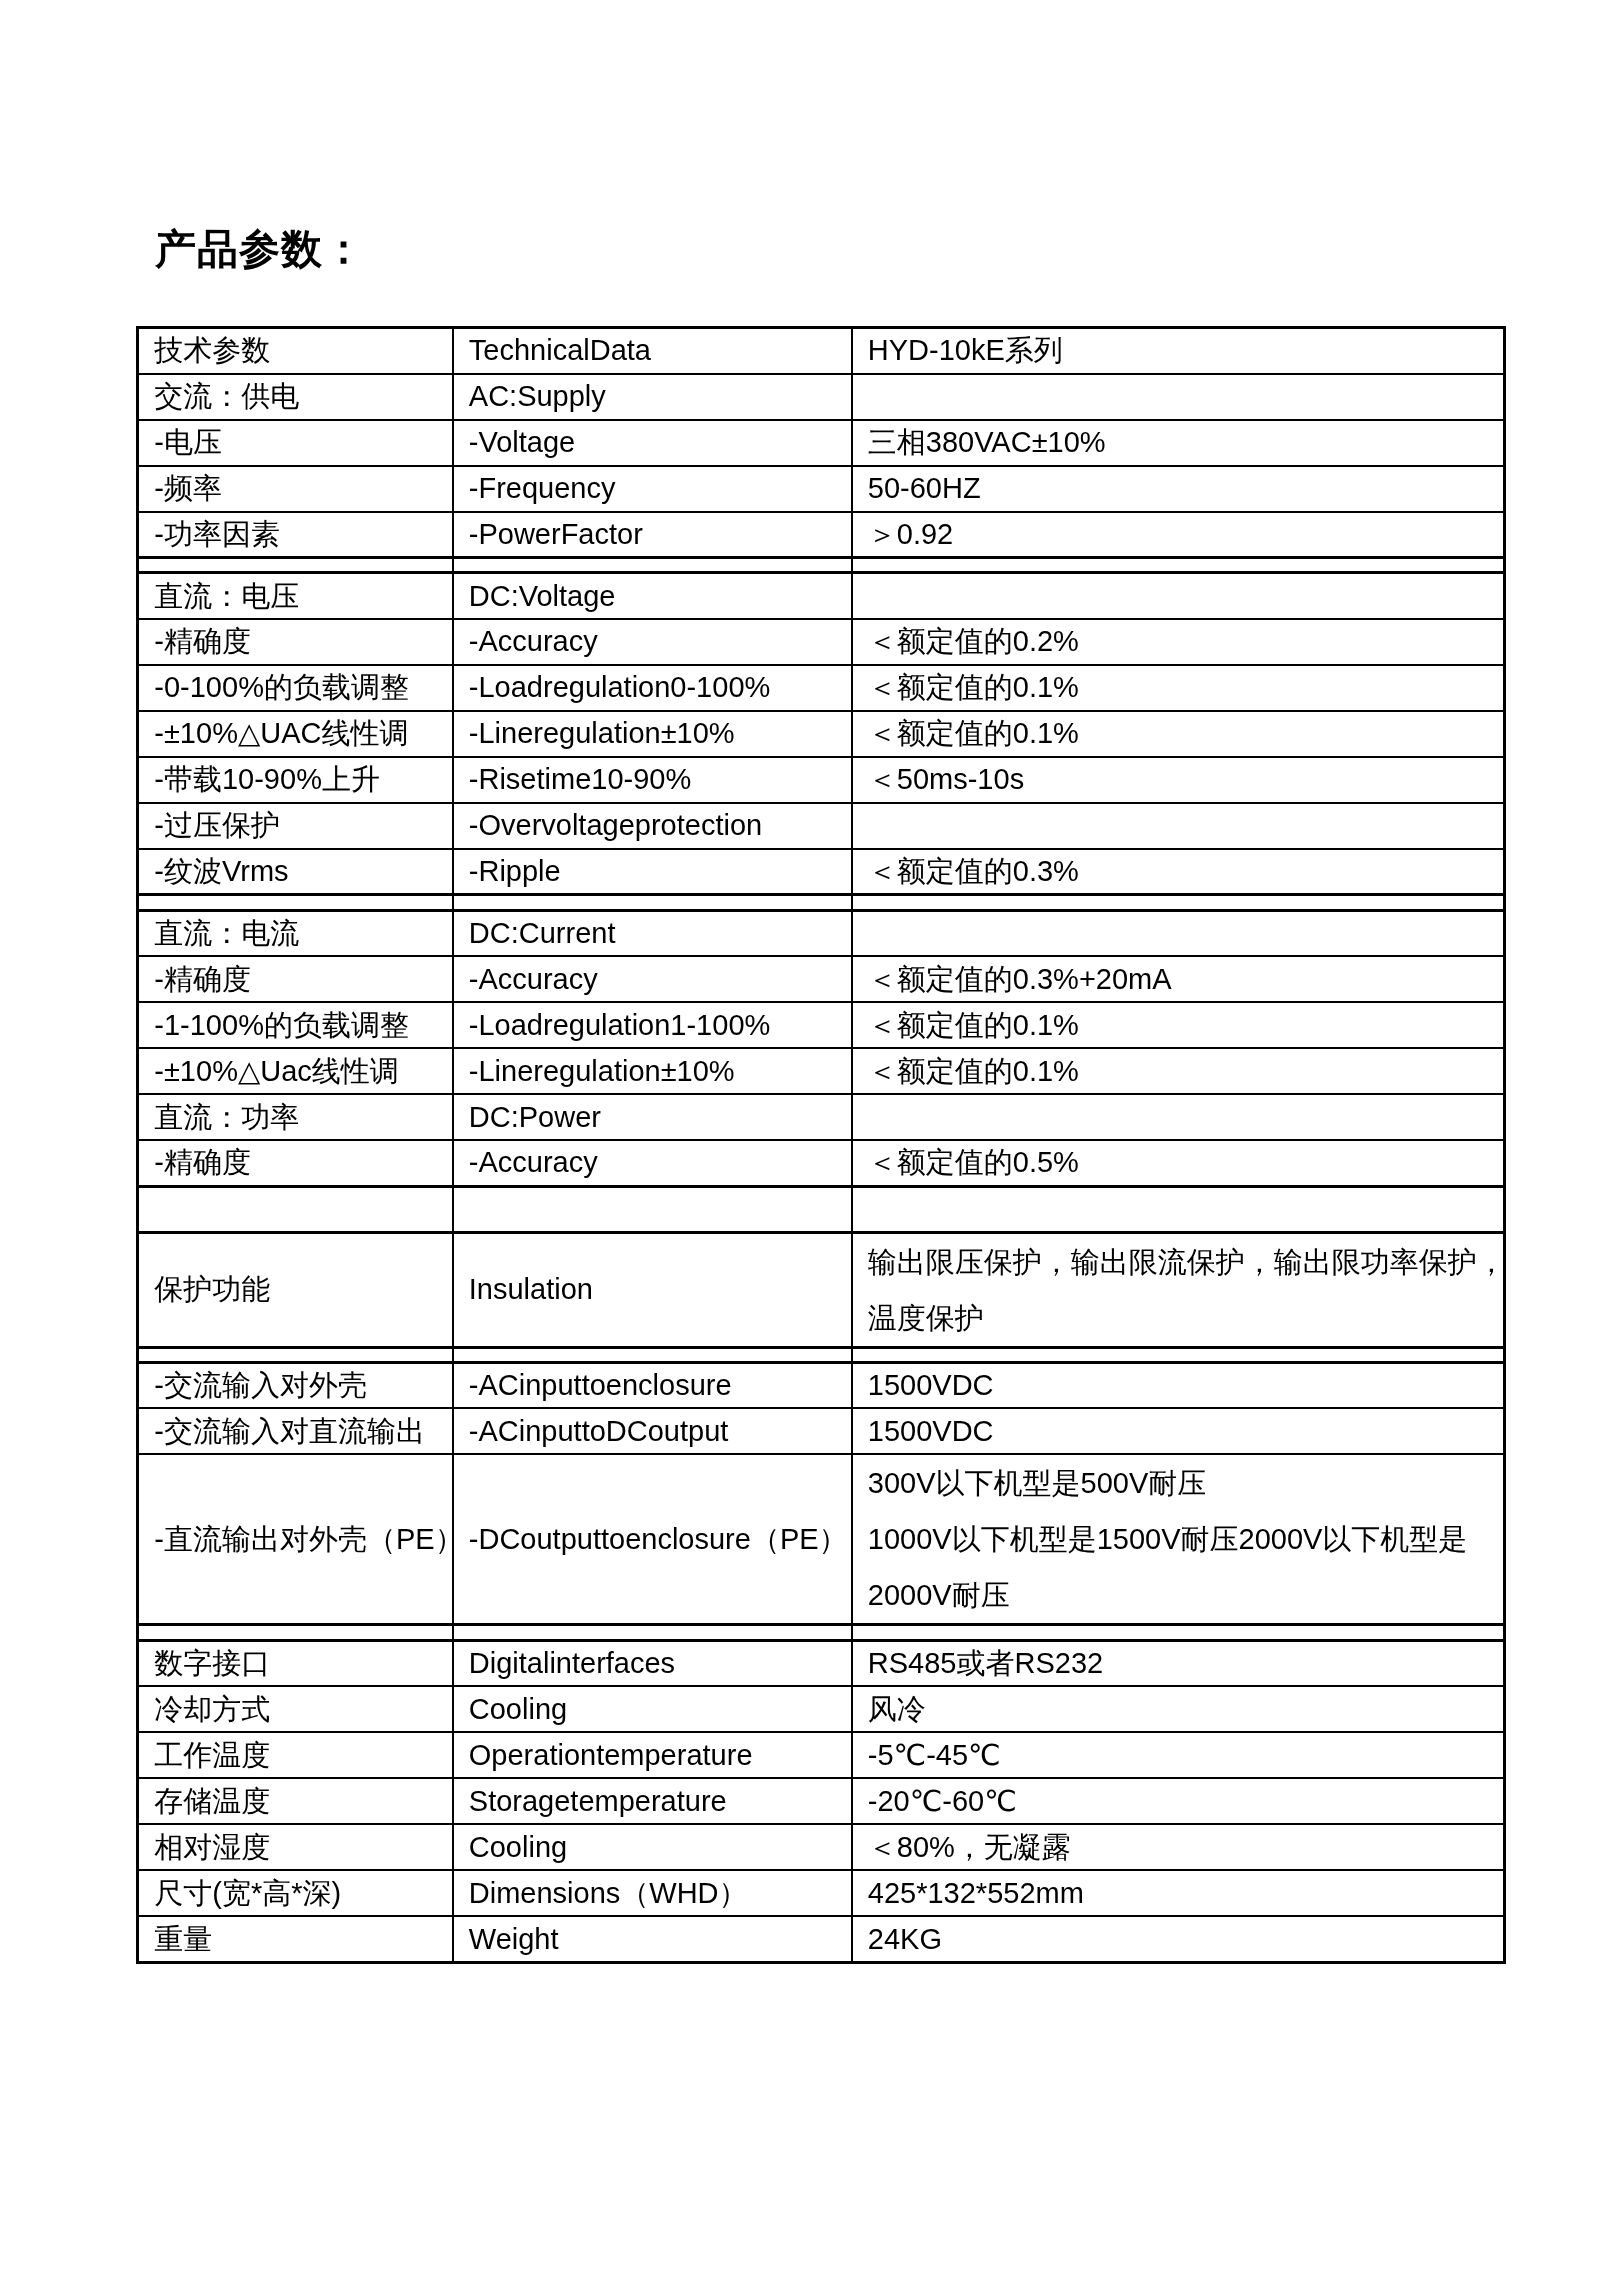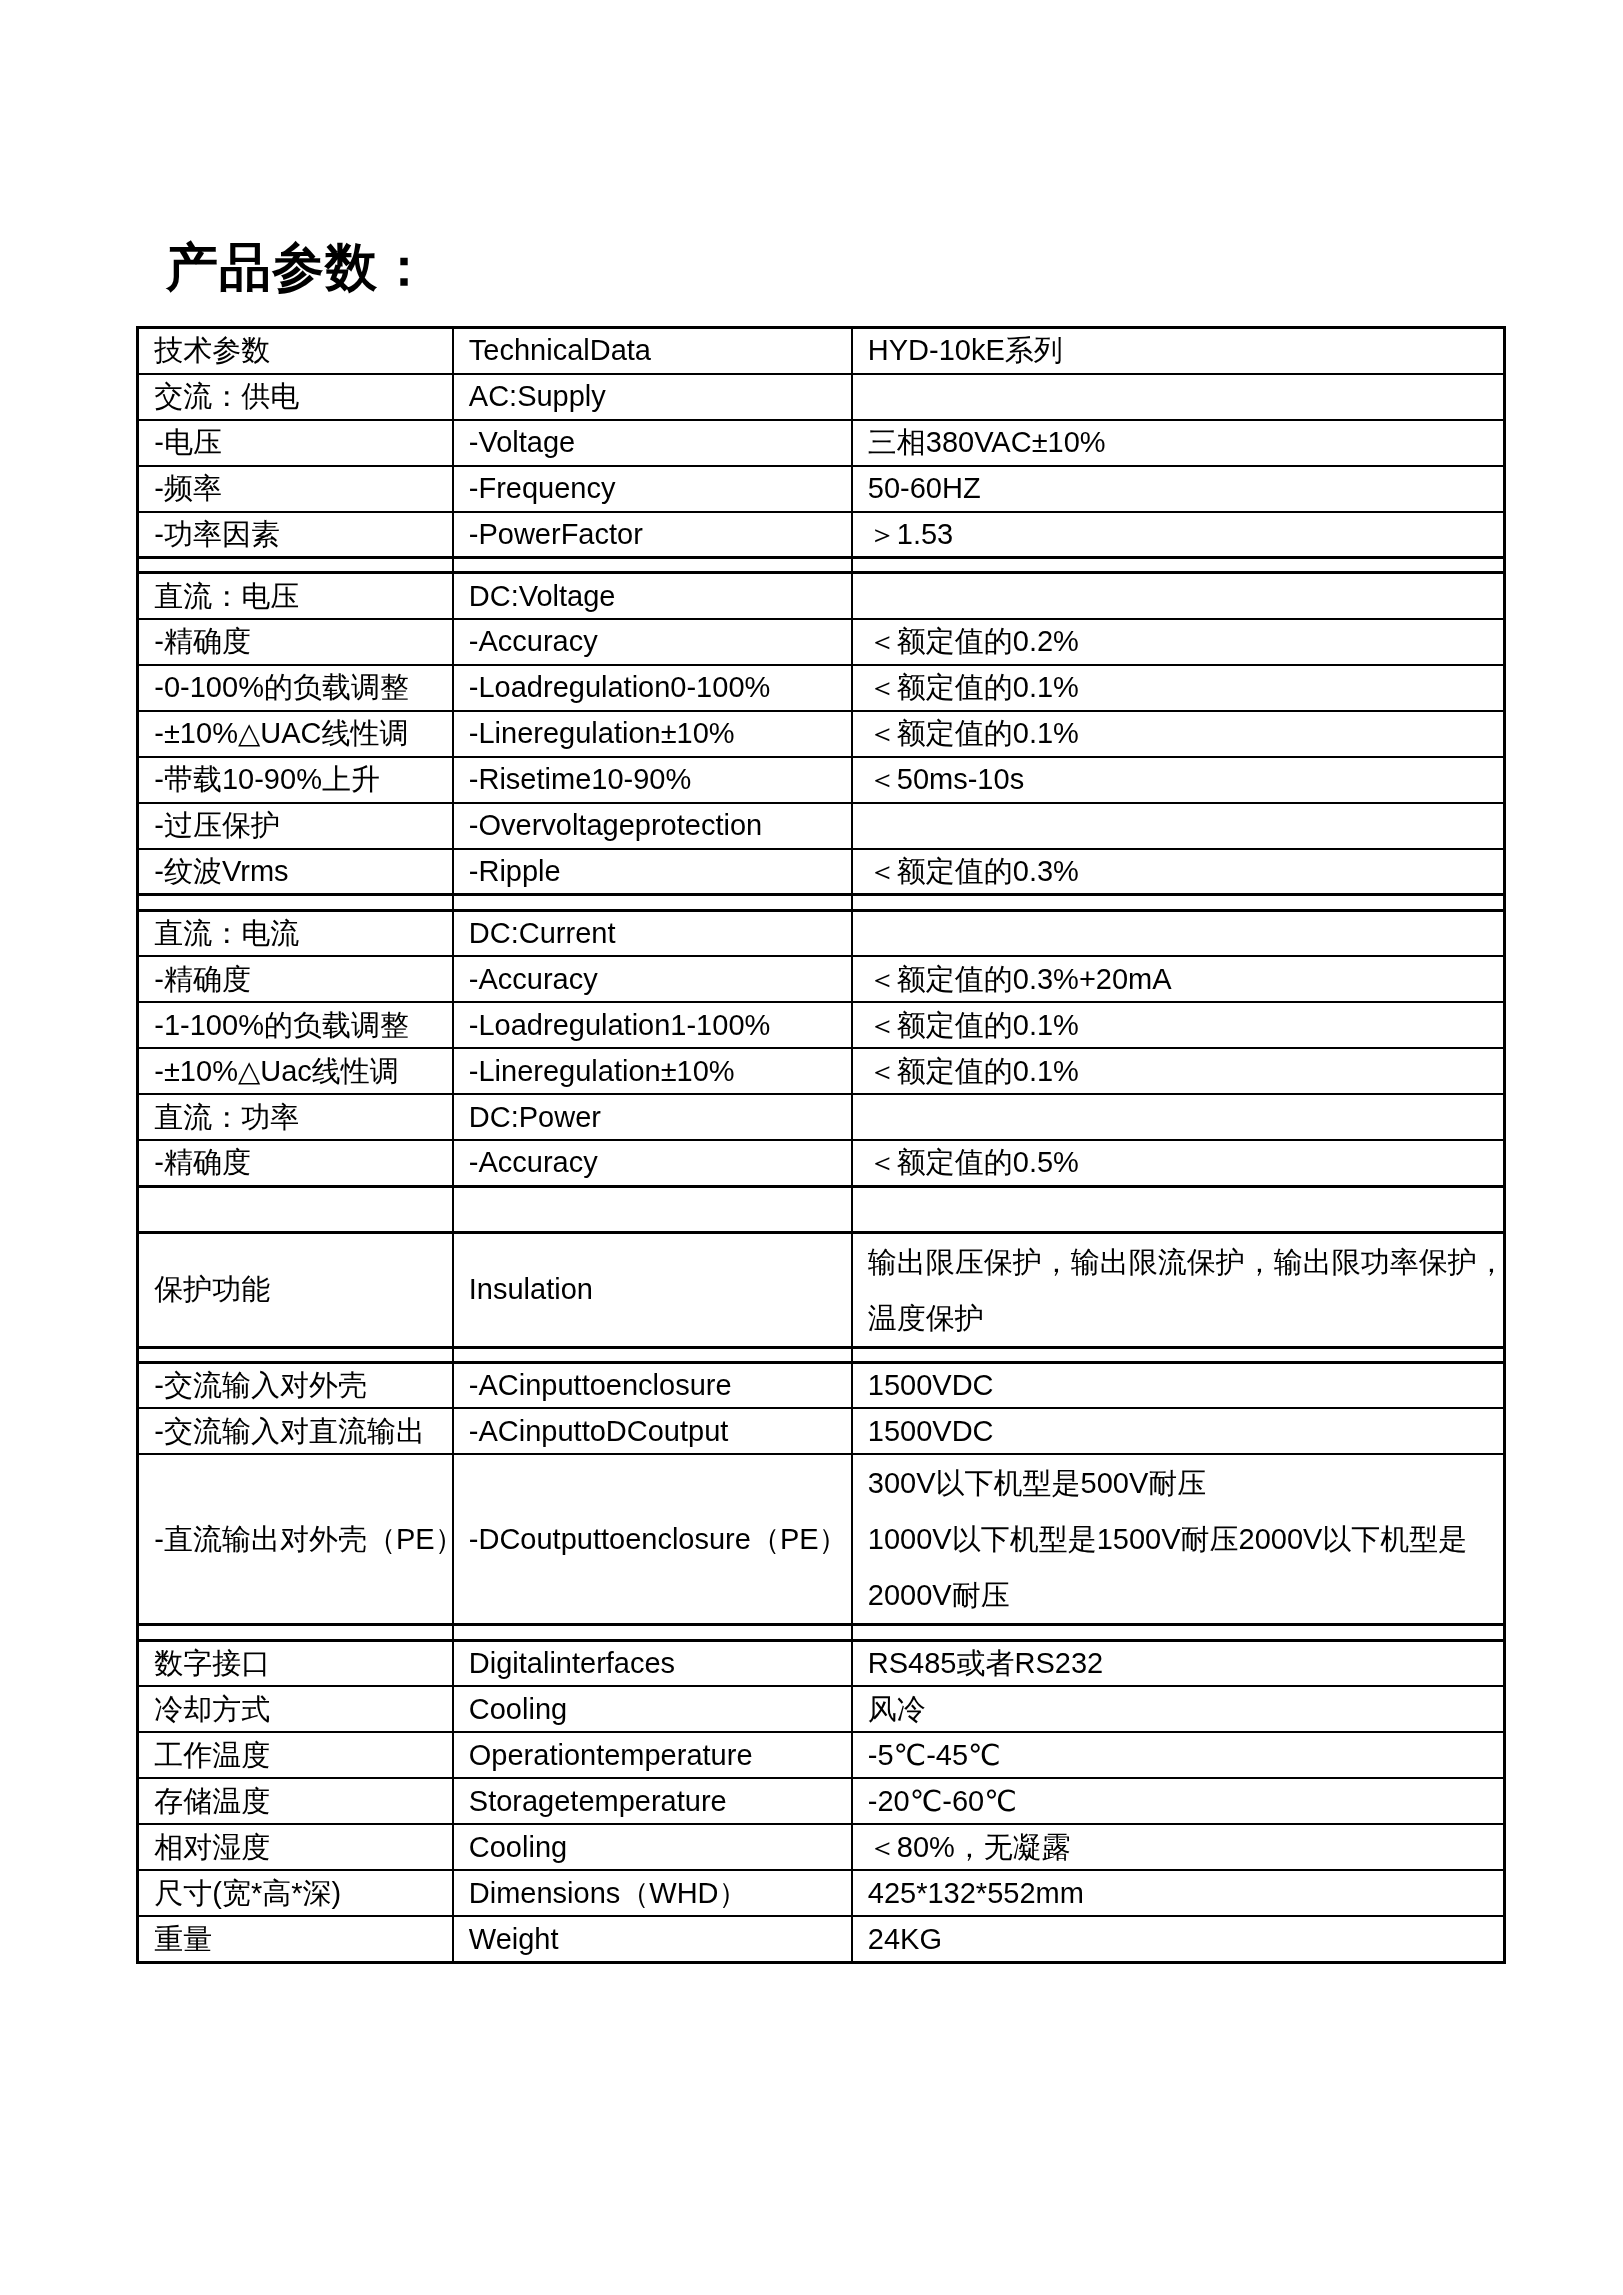--- a/index.html
+++ b/index.html
@@ -9,25 +9,25 @@
     color: #000000;
     font-family: "Liberation Sans", "DejaVu Sans", sans-serif;
   }
   body {
     width: 1623px;
     height: 2295px;
     position: relative;
     overflow: hidden;
   }
   .page-title {
-    margin: 15px;
+    margin: 4px;
     position: absolute;
     left: 151px;
     top: 221px;
-    font-size: 52px;
+    font-size: 41px;
     font-weight: 700;
     line-height: 1.2;
     letter-spacing: 1px;
   }
   table.spec {
     position: absolute;
     left: 136px;
     top: 326px;
     width: 1368px;
     border-collapse: collapse;
@@ -81,21 +81,21 @@
         <td>三相380VAC±10%</td>
       </tr>
       <tr class="row-normal">
         <td>-频率</td>
         <td>-Frequency</td>
         <td>50-60HZ</td>
       </tr>
       <tr class="row-normal">
         <td>-功率因素</td>
         <td>-PowerFactor</td>
-        <td>＞1.53</td>
+        <td>＞0.92</td>
       </tr>
       <tr class="row-separator">
         <td></td>
         <td></td>
         <td></td>
       </tr>
       <tr class="row-normal">
         <td>直流：电压</td>
         <td>DC:Voltage</td>
         <td></td>

